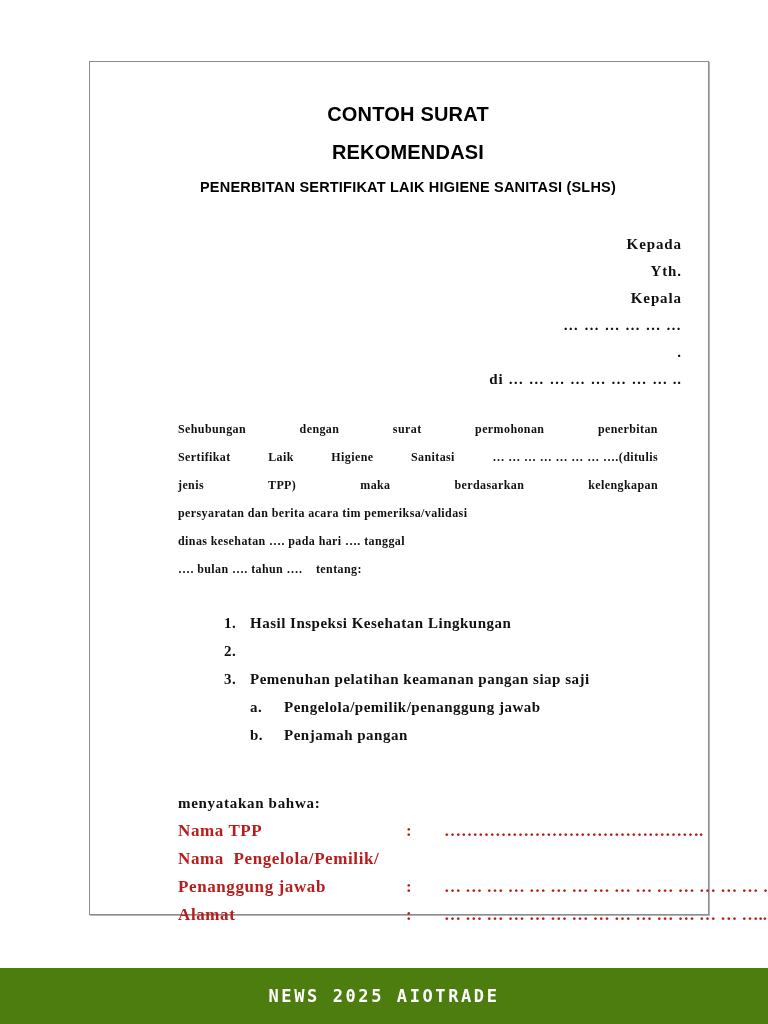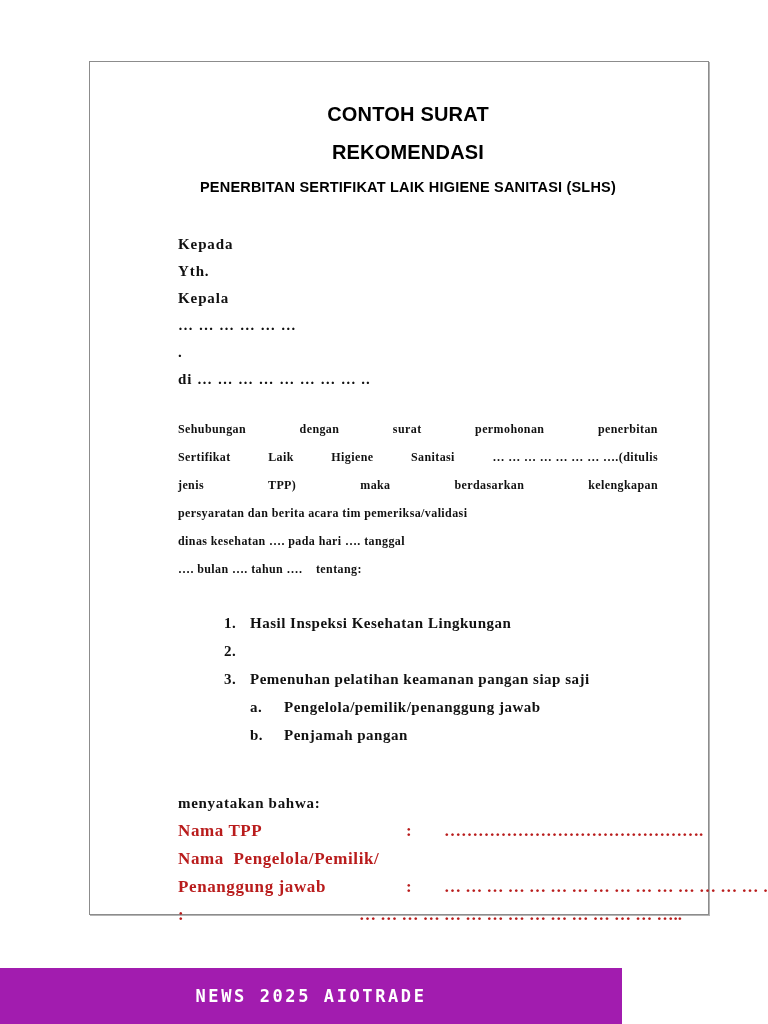--- a/index.html
+++ b/index.html
@@ -64,20 +64,21 @@
     margin: 36px 0 0 44px;
   }
   .addr-line {
     font-family: "Liberation Serif", "DejaVu Serif", serif;
     font-weight: bold;
     font-size: 15px;
     color: #111111;
     letter-spacing: 0.9px;
     line-height: 27px;
     white-space: pre;
+    text-align: right;
   }
 
   
   .body-block {
     margin: 22px 0 0 44px;
     width: 480px;
   }
   .body-line {
     font-family: "Liberation Serif", "DejaVu Serif", serif;
     font-weight: bold;
@@ -174,23 +175,23 @@
   .field-row.no-colon .f-label {
     width: auto;
     flex: 0 0 auto;
   }
 
   
   .bottom-banner {
     position: absolute;
     left: 0;
     top: 968px;
-    width: 622px;
+    width: 768px;
     height: 56px;
-    background: #a21caf;
+    background: #4d7c0f;
     display: flex;
     align-items: center;
     justify-content: center;
   }
   .banner-text {
     font-family: "DejaVu Sans Mono", "Liberation Mono", monospace;
     font-weight: bold;
     font-size: 17px;
     color: #ffffff;
     letter-spacing: 2.6px;
@@ -281,20 +282,21 @@
           <span class="f-label">Nama  Pengelola/Pemilik/</span>
         </div>
 
         <div class="field-row">
           <span class="f-label">Penanggung jawab</span>
           <span class="f-colon">:</span>
           <span class="f-dots">… … … … … … … … … … … … … … … …..</span>
         </div>
 
         <div class="field-row">
+          <span class="f-label">Alamat</span>
           <span class="f-colon">:</span>
           <span class="f-dots">… … … … … … … … … … … … … … …..</span>
         </div>
       </div>
 
     </div>
   </div>
 
   <div class="bottom-banner">
     <span class="banner-text">NEWS 2025 AIOTRADE</span>

